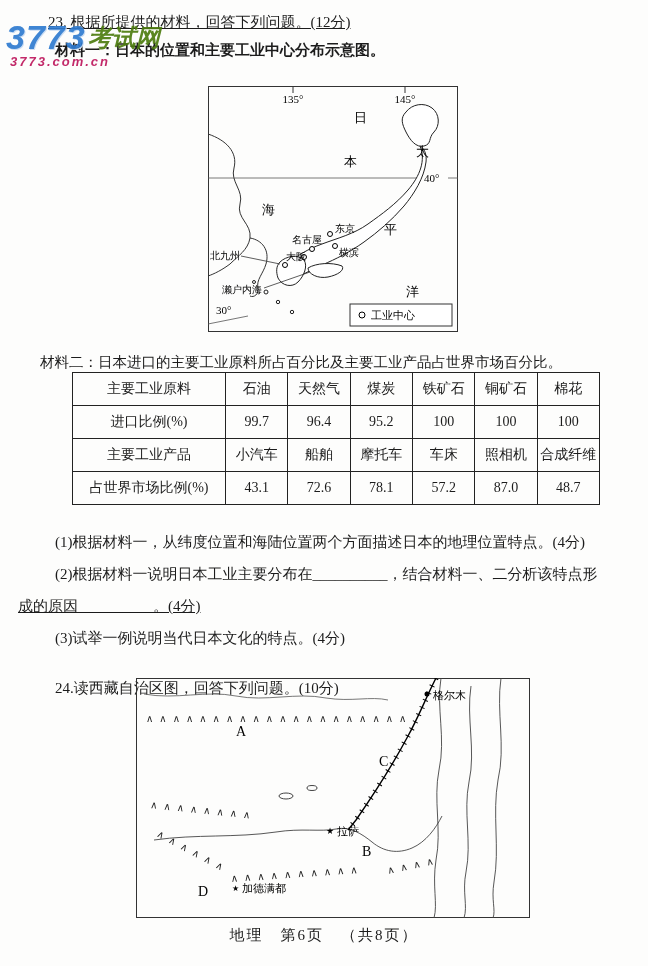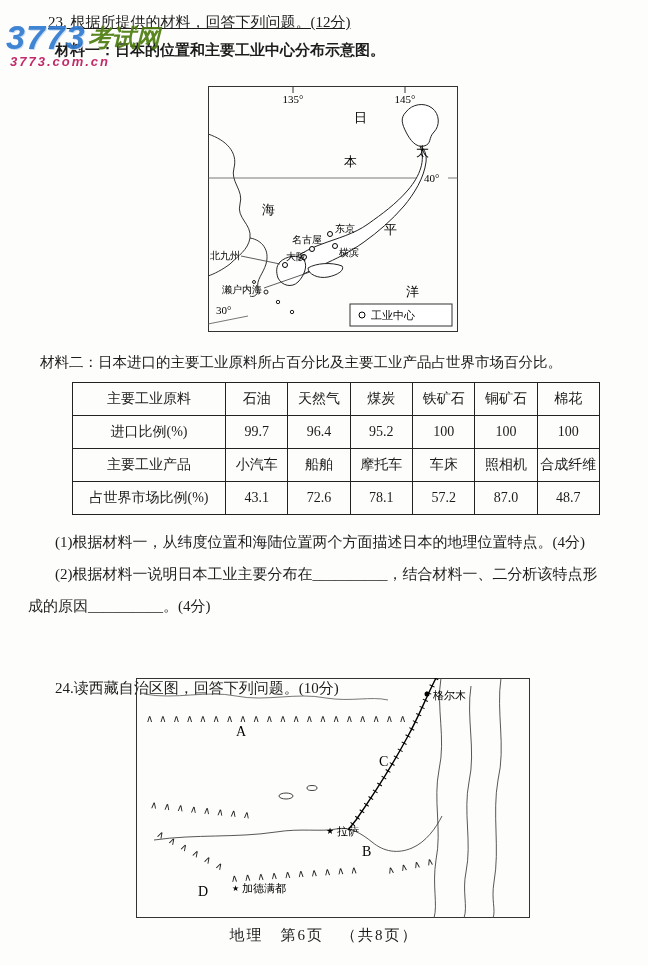--- a/index.html
+++ b/index.html
@@ -11,21 +11,21 @@
   
   .wm{position:absolute;left:6px;top:18px;z-index:9;font-family:"Liberation Sans","DejaVu Sans",sans-serif;font-style:italic;opacity:.92;}
   .wm-row{display:flex;align-items:center;}
   .wm-num{font-size:34px;font-weight:bold;color:#2f7bd0;letter-spacing:1px;text-shadow:1px 1px 0 #c9dcf3;}
   .wm-name{font-size:24px;font-weight:bold;color:#4d7c0f;margin-left:2px;}
   .wm-sub{font-size:13px;color:#be185d;letter-spacing:2px;margin-top:-3px;margin-left:4px;font-weight:bold;}
   
   .mapbox{position:absolute;}
   .mapbox svg{display:block;}
   
-  .tablewrap{position:absolute;left:72px;top:382px;width:528px;}
+  .tablewrap{position:absolute;left:72px;top:372px;width:528px;}
   table.ind{border-collapse:collapse;width:100%;table-layout:fixed;}
   table.ind td{border:1px solid #222;text-align:center;font-size:14px;padding:7px 2px;height:18px;overflow:hidden;}
   table.ind td.hd{width:148px;}
   .footer{position:absolute;left:0;top:926px;width:100%;text-align:center;font-size:15px;letter-spacing:2px;}
 </style>
 </head>
 <body>
 
 <div class="page">
 
@@ -135,21 +135,22 @@
         <td>57.2</td>
         <td>87.0</td>
         <td>48.7</td>
       </tr>
     </tbody>
       </table>
   </div>
 
   <div class="txt" style="left:55px;top:532px;">(1)根据材料一，从纬度位置和海陆位置两个方面描述日本的地理位置特点。(4分)</div>
   <div class="txt" style="left:55px;top:564px;">(2)根据材料一说明日本工业主要分布在__________，结合材料一、二分析该特点形</div>
-  <div class="txt" style="left:28px;top:596px;">成的原因__________。(4分)</div>
+  <div class="txt" style="left:18px;top:596px;text-decoration:underline;">成的原因__________。(4分)</div>
+  <div class="txt" style="left:55px;top:628px;">(3)试举一例说明当代日本文化的特点。(4分)</div>
 
   <div class="txt" style="left:55px;top:656px;margin-top:22px;">24.读西藏自治区图，回答下列问题。(10分)</div>
 
   <div class="mapbox" style="left:136px;top:678px;">
     <svg width="394" height="240" viewBox="0 0 394 240">
       <rect x="0.5" y="0.5" width="393" height="239" fill="none" stroke="#333" stroke-width="1"></rect>
 
       <path d="M 8,16 C 40,22 70,12 100,18 C 130,24 160,14 190,20 C 215,24 235,18 252,22" fill="none" stroke="#555" stroke-width="0.8"></path>
 
       <text x="10" y="44" font-size="10" letter-spacing="6" fill="#222">∧∧∧∧∧∧∧∧∧∧∧∧∧∧∧∧∧∧∧∧</text>

